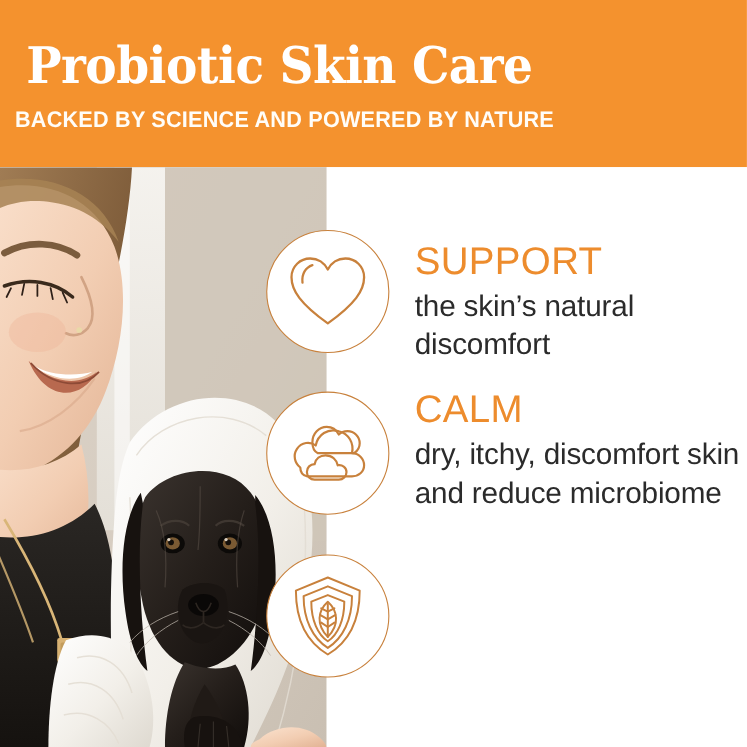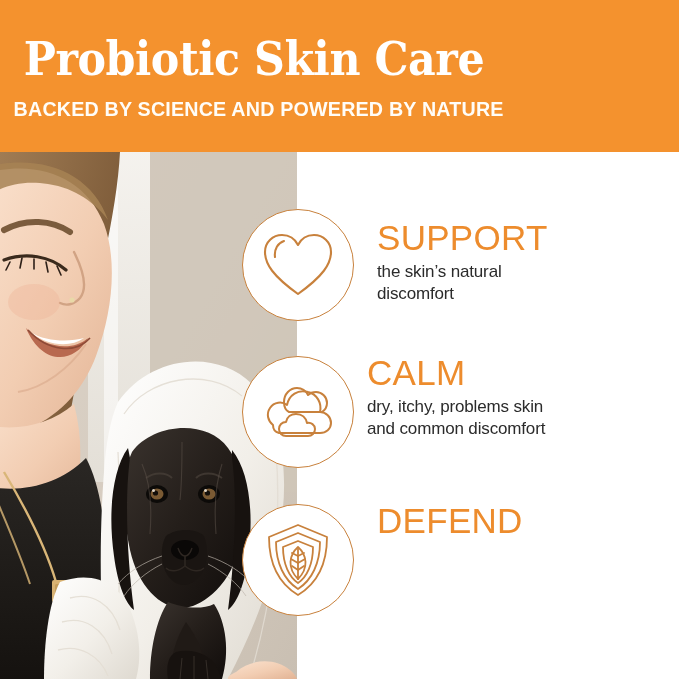--- a/index.html
+++ b/index.html
@@ -107,32 +107,32 @@
     font-size: 35px;
     line-height: 1;
     letter-spacing: 0.3px;
     margin: 0 0 6px 0;
     white-space: nowrap;
   }
   .feature-desc {
     color: #2B2B2B;
     font-family: "Liberation Sans", sans-serif;
     font-weight: normal;
-    font-size: 17px;
+    font-size: 27px;
     line-height: 1.31;
     letter-spacing: -0.15px;
     margin: 0;
   }
 
   
   #feature-support .icon-circle { left: 242px; top: 209px; }
   #feature-support .feature-text { left: 377px; top: 220px; }
 
   #feature-calm .icon-circle { left: 242px; top: 356px; }
-  #feature-calm .feature-text { left: 367px; top: 355px; }
+  #feature-calm .feature-text { left: 377px; top: 355px; }
 
   #feature-defend .icon-circle { left: 242px; top: 504px; }
   #feature-defend .feature-text { left: 377px; top: 503px; }
 </style>
 </head>
 <body>
 
 <div id="canvas">
 
   <div class="header-band">
@@ -320,22 +320,22 @@
         <path d="M25 21 C25 13 31 7 38 7 C43 7 47 10 49 14 C51 12 54 11 57 11 C63 11 68 16 68 22 C68 26 66 29 63 31 L30 31 C26 29 25 25 25 21 Z"></path>
 
         <path d="M14 44 C9 40 7 33 11 27 C15 21 23 20 28 24 C30 14 39 8 49 11 C58 13 63 22 61 31 C67 31 72 36 72 42 C72 48 67 52 61 52 L20 52 C16 51 14 48 14 44 Z"></path>
 
         <path d="M27 55 C23 55 20 52 20 48 C20 44 23 41 27 41 C28 36 32 33 37 33 C43 33 47 37 48 42 C52 41 56 44 56 48 C56 52 53 55 49 55 Z"></path>
       </svg>
     </div>
     <div class="feature-text">
       <div class="feature-title">CALM</div>
       <div class="feature-desc">
-        <span>dry, itchy, problems skin</span><br>
-        <span>and common discomfort</span>
+        <span>dry, itchy, discomfort skin</span><br>
+        <span>and reduce microbiome</span>
       </div>
     </div>
   </div>
 
   <div class="feature" id="feature-defend">
     <div class="icon-circle">
       <svg width="68" height="76" viewBox="0 0 68 76" fill="none" stroke="#C8813C" stroke-width="1.8" stroke-linecap="round" stroke-linejoin="round">
 
         <path d="M34 3 L63 15 C63 40 54 61 34 73 C14 61 5 40 5 15 Z"></path>
 
@@ -347,20 +347,19 @@
         <path d="M34 27 L34 57"></path>
         <path d="M34 34 L28 31"></path>
           <path d="M34 34 L40 31"></path>
         <path d="M34 41 L27 37"></path>
           <path d="M34 41 L41 37"></path>
         <path d="M34 48 L28 44"></path>
           <path d="M34 48 L40 44"></path>
       </svg>
     </div>
     <div class="feature-text">
-      <div class="feature-title">DEFEND</div>
       <div class="feature-desc">
         <br>
       </div>
     </div>
   </div>
 
 </div>
 
 </body></html>

